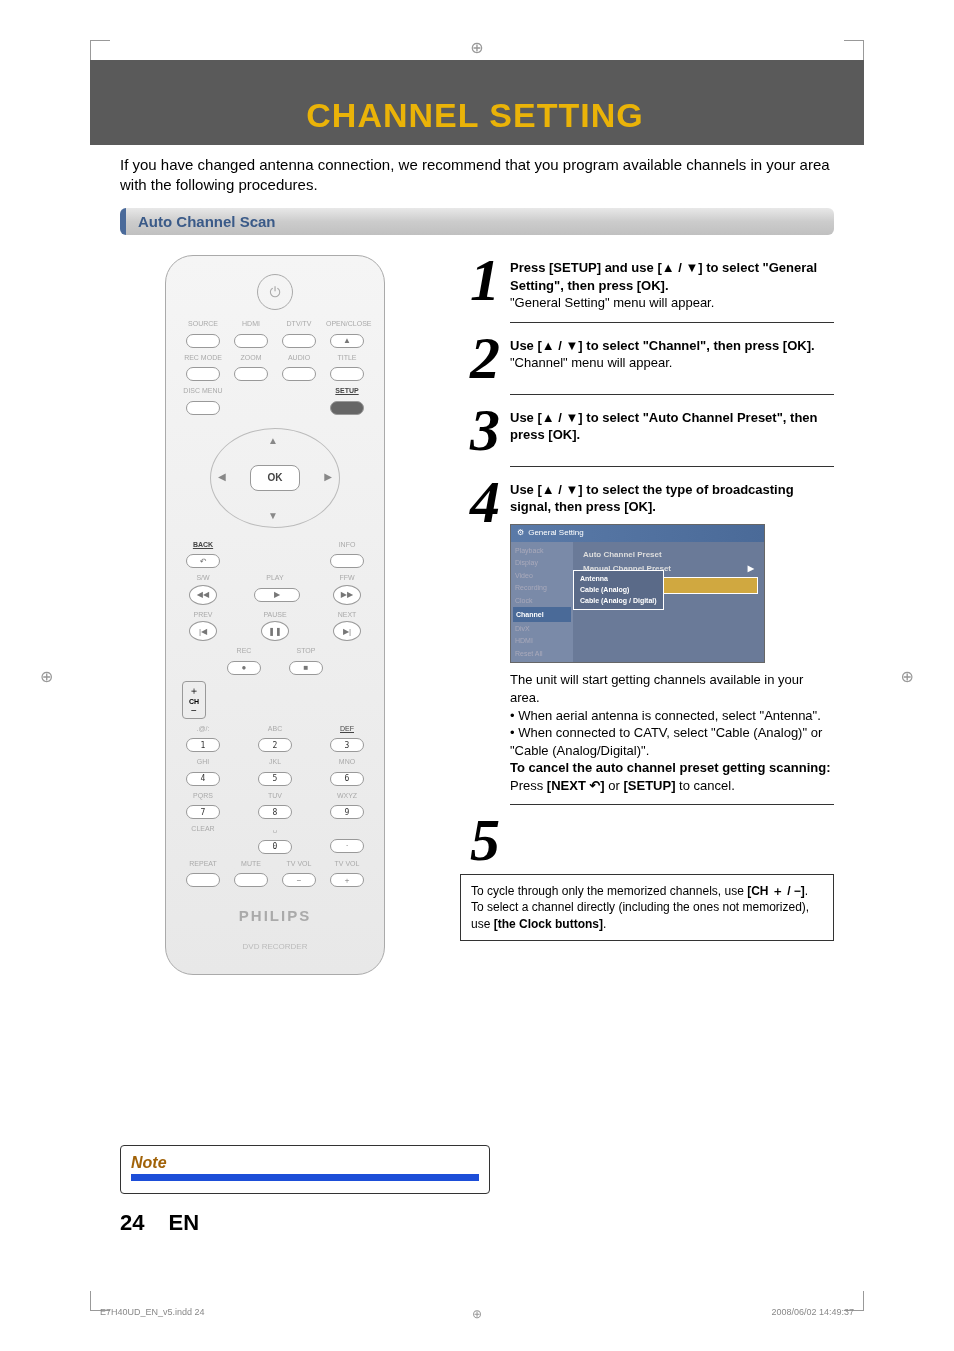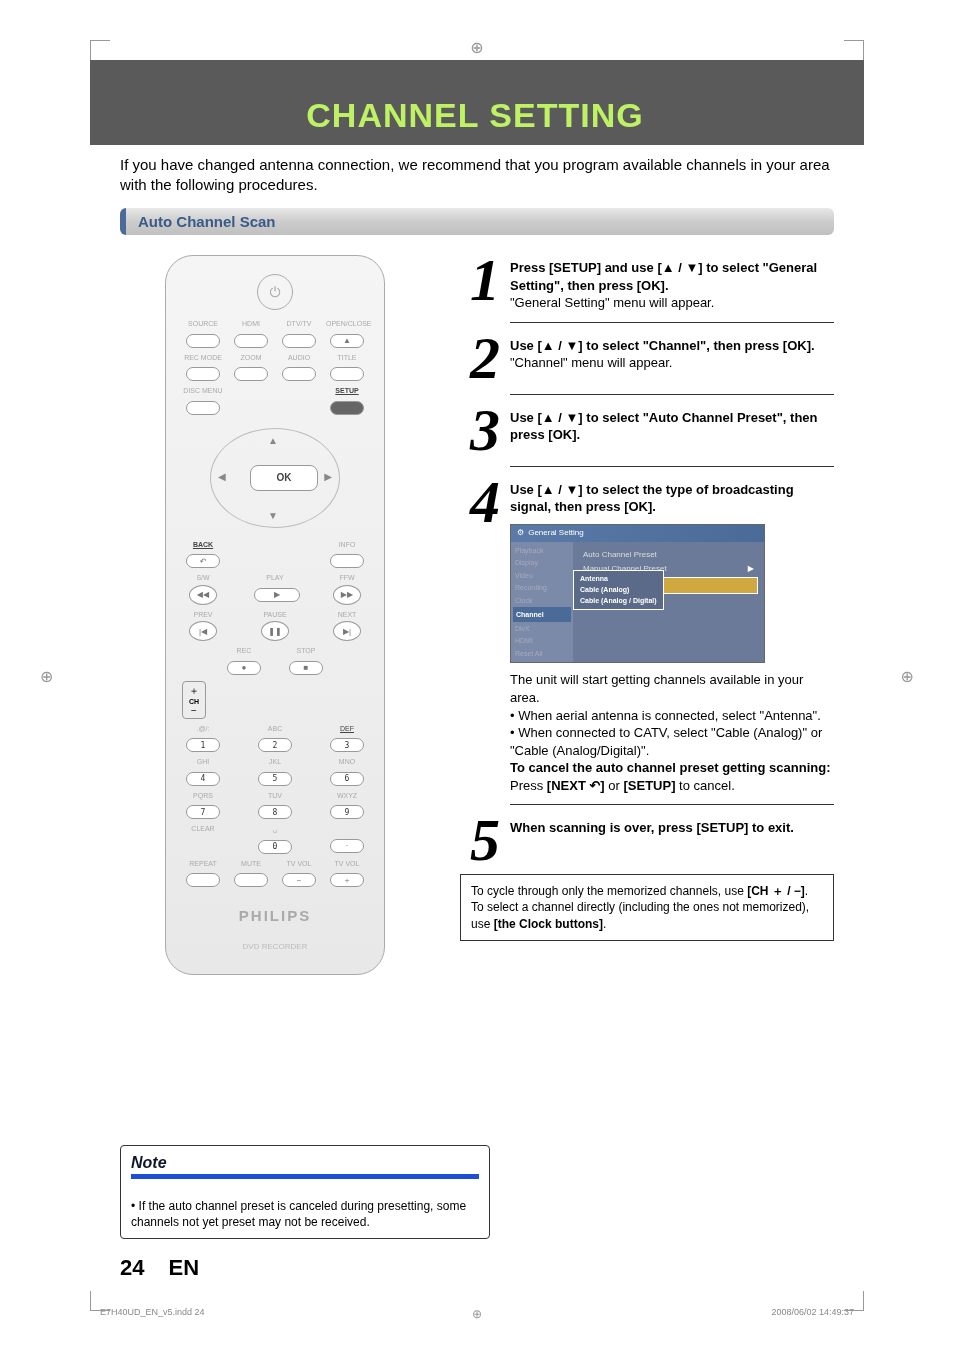--- a/index.html
+++ b/index.html
@@ -18,21 +18,21 @@
 .crop-left { top: 50%; left: 40px; transform: translateY(-50%); }
 .crop-right { top: 50%; right: 40px; transform: translateY(-50%); }
 .crop-corner-tl { top: 40px; left: 90px; width: 20px; height: 20px; border-left: 0.5px solid #999; border-top: 0.5px solid #999; }
 .crop-corner-tr { top: 40px; right: 90px; width: 20px; height: 20px; border-right: 0.5px solid #999; border-top: 0.5px solid #999; }
 .crop-corner-bl { bottom: 40px; left: 90px; width: 20px; height: 20px; border-left: 0.5px solid #999; border-bottom: 0.5px solid #999; }
 .crop-corner-br { bottom: 40px; right: 90px; width: 20px; height: 20px; border-right: 0.5px solid #999; border-bottom: 0.5px solid #999; }
 
 .header-block { background: #5a5a5a; height: 30px; margin: 20px 0 0 0; }
 .title-bar {
   background: #5a5a5a;
-  color: #bef264;
+  color: #eab308;
   text-align: center;
   font-size: 34px;
   font-weight: bold;
   padding: 6px 4px 10px 0;
   letter-spacing: 1px;
 }
 .intro { font-size: 15px; margin: 10px 30px 14px 30px; line-height: 1.3; }
 .section-bar {
   background: linear-gradient(to bottom, #e8e8e8 0%, #ccc 50%, #c0c0c0 100%);
   border-radius: 6px;
@@ -61,21 +61,21 @@
   display: inline-flex; align-items: center; justify-content: center;
   border: 1px solid #999; border-radius: 10px; background: #fff;
   font-size: 8px; color: #777; min-height: 14px;
 }
 .row { display: flex; justify-content: space-between; margin: 6px 4px; }
 .row .c { width: 42px; text-align: center; }
 .rlbl { font-size: 7px; color: #aaa; display: block; margin-bottom: 2px; }
 .power { width: 36px; height: 36px; border-radius: 50%; border: 1px solid #aaa; margin: 0 auto 10px; display:flex; align-items:center; justify-content:center; font-size:14px; color:#aaa; }
 .navpad { position: relative; width: 150px; height: 110px; margin: 8px auto; }
 .nav-circle { width: 130px; height: 100px; border: 1px solid #bbb; border-radius: 50%; position: absolute; left: 10px; top: 5px; }
-.okbtn { position: absolute; width: 68px; height: 26px; border: 1px solid #999; border-radius: 8px; background:#fff; left: 50px; top: 42px; display:flex; align-items:center; justify-content:center; font-size:10px; font-weight:bold; color:#444; }
+.okbtn { position: absolute; width: 50px; height: 26px; border: 1px solid #999; border-radius: 8px; background:#fff; left: 50px; top: 42px; display:flex; align-items:center; justify-content:center; font-size:10px; font-weight:bold; color:#444; }
 .arrow { position: absolute; font-size: 10px; color: #888; }
 .au { left: 68px; top: 12px; }
 .ad { left: 68px; bottom: 12px; }
 .al { left: 18px; top: 48px; }
 .ar { right: 18px; top: 48px; }
 .setup-hl { background: #666 !important; color: #fff !important; }
 .brand { text-align: center; font-size: 15px; font-weight: bold; color: #aaa; letter-spacing: 2px; margin-top: 20px; }
 .brand-sub { text-align: center; font-size: 8px; color: #bbb; margin-top: 18px; }
 .chblock { float: right; width: 24px; border:1px solid #999; border-radius:4px; display:flex; flex-direction:column; align-items:center; padding:2px 0; }
 
@@ -88,28 +88,28 @@
 .menu-box {
   width: 255px; border: 1px solid #666; background: #7a8aa8;
   margin: 8px 0 8px 0; position: relative;
 }
 .menu-hdr { background: linear-gradient(to right, #5a7aa8, #4a6a98); color:#fff; font-size:8px; padding:3px 6px; display:flex; align-items:center; gap:4px; }
 .menu-inner { display:flex; }
 .menu-side { width: 62px; padding: 3px 4px; }
 .menu-side div { font-size: 7px; color: #aab; padding: 1.5px 0; }
 .menu-side .sel { color: #fff; font-weight: bold; background:#4a6a98; padding: 2px 2px; border:1px solid #4a6a98; margin:0 -2px; }
 .menu-main { flex:1; background: #6a7a98; padding: 6px; position: relative; }
-.menu-line { font-size: 8px; color: #ddd; padding: 2px 4px; }
+.menu-line { font-size: 8px; color: #ddd; padding: 2px 4px; font-weight: bold; }
 .menu-hi { background: #d0a840; color: #333; border: 1px solid #fff; }
 .popup { position:absolute; left: 0px; top: 28px; background:#5a6a88; border:1px solid #fff; padding:2px; }
 .popup div { font-size: 7px; color: #fff; font-weight: bold; padding: 1px 4px; }
 
 .infobox { border: 1px solid #333; padding: 8px 10px; font-size: 12px; margin-left: 0; line-height: 1.35; }
 .note-box { border: 1px solid #333; border-radius: 4px; padding: 8px 10px; margin: 170px 30px 0 30px; width: 370px; }
-.note-title { font-style: italic; font-weight: bold; color: #0f172a; border-bottom: 5px solid #1d4ed8; margin-bottom: 20px; padding-bottom: 2px; }
+.note-title { font-style: italic; font-weight: bold; color: #a16207; border-bottom: 7px solid #1d4ed8; margin-bottom: 4px; padding-bottom: 2px; }
 .note-body { font-size: 12px; line-height: 1.3; }
 .page-num { font-size: 22px; font-weight: bold; margin: 16px 30px 4px 30px; }
 .page-lang { margin-left: 18px; }
 .footer { position: absolute; bottom: 34px; left: 100px; right: 100px; display:flex; justify-content: space-between; font-size: 9px; color: #888; }
 .footer-mid { position:absolute; left:50%; transform:translateX(-50%); font-size:12px; color:#999; }
 </style>
 </head>
 <body>
 
 <div class="crop-mark crop-top">⊕</div>
@@ -276,34 +276,30 @@
           <span>The unit will start getting channels available in your area.</span><br>
           • <span>When aerial antenna is connected, select "Antenna".</span><br>
           • <span>When connected to CATV, select "Cable (Analog)" or "Cable (Analog/Digital)".</span><br>
           <span class="bold">To cancel the auto channel preset getting scanning:</span><br>
           <span>Press </span><b>[NEXT ↶]</b><span> or </span><b>[SETUP]</b><span> to cancel.</span>
         </div>
       </div>
       <hr class="divider">
       <div class="step">
         <div class="step-num">5</div>
-        <div class="step-body">
-          <span class="bold">When scanning is over, press [SETUP] to exit.</span>
-        </div>
       </div>
       <div class="infobox">
         <span>To cycle through only the memorized channels, use </span><b>[CH ＋ / −]</b><span>.</span><br>
         <span>To select a channel directly (including the ones not memorized), use </span><b>[the Clock buttons]</b><span>.</span>
       </div>
     </div>
   </div>
 
   <div class="note-box">
     <div class="note-title">Note</div>
-    <div class="note-body">• <span>If the auto channel preset is canceled during presetting, some channels not yet preset may not be received.</span></div>
   </div>
   <div class="page-num">
     <span>24</span>
     <span class="page-lang">EN</span>
   </div>
 </div>
 
 <div class="footer">
   <span>E7H40UD_EN_v5.indd   24</span>
   <span class="footer-mid">⊕</span>

